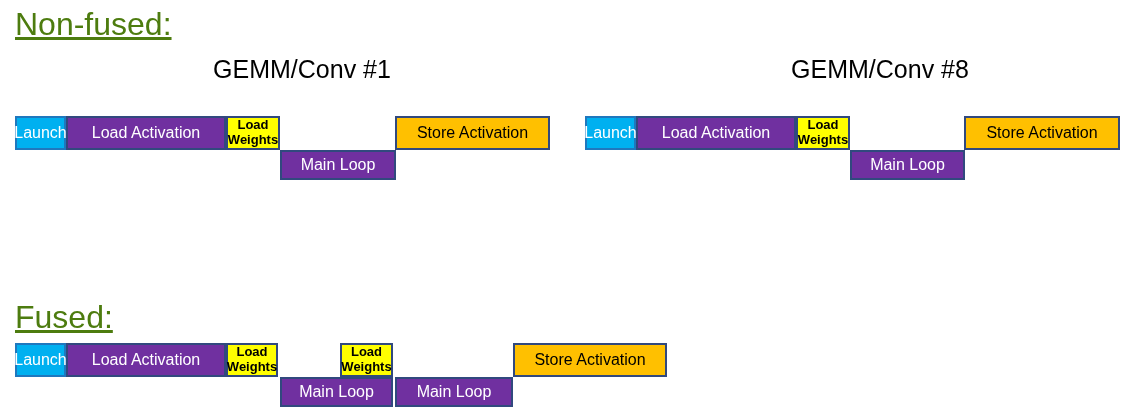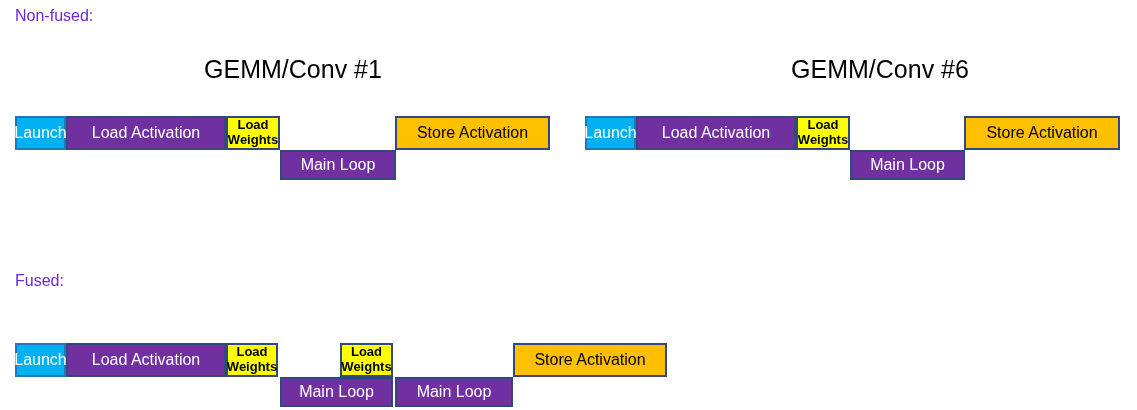--- a/index.html
+++ b/index.html
@@ -6,24 +6,25 @@
   .canvas {
     position: relative;
     width: 1137px;
     height: 410px;
     background: #ffffff;
     font-family: "Liberation Sans", sans-serif;
     overflow: hidden;
   }
   .section-title {
     position: absolute;
-    font-size: 16px;
-    color: #6d28d9;
+    font-size: 32px;
+    color: #4d7c0f;
     white-space: nowrap;
     line-height: 1.1;
+    text-decoration: underline;
   }
   .group-title {
     position: absolute;
     font-size: 25px;
     color: #000000;
     white-space: nowrap;
     transform: translateX(-50%);
     line-height: 1.1;
   }
   .bar {
@@ -33,33 +34,33 @@
     align-items: center;
     justify-content: center;
     text-align: center;
     font-size: 16px;
     line-height: 1.15;
     border-style: solid;
     border-width: 2px;
   }
   .bar.weights { font-size: 13px; padding: 0 1px; font-weight: bold; }
   #title-nonfused { left: 15px; top: 7px; }
-  #title-fused    { left: 15px; top: 272px; }
-  #title-g1 { left: 293px; top: 56px; text-align: right; }
+  #title-fused    { left: 15px; top: 300px; }
+  #title-g1 { left: 302px; top: 56px; text-align: right; }
   #title-g2 { left: 880px; top: 56px; }
 </style>
 </head>
 <body>
 
 <div class="canvas">
   <div id="title-nonfused" class="section-title">Non-fused:</div>
 
   <div id="title-g1" class="group-title">GEMM/Conv #1</div>
 
-  <div id="title-g2" class="group-title">GEMM/Conv #6</div>
+  <div id="title-g2" class="group-title">GEMM/Conv #8</div>
 
   <div id="title-fused" class="section-title">Fused:</div>
 
   <div id="bars-layer">
       <div class="bar launch" style="left: 15px; top: 116px; width: 51px; height: 34px; background: rgb(0, 176, 240); border-color: rgb(31, 120, 190); color: rgb(255, 255, 255);">Launch</div>
       <div class="bar load" style="left: 66px; top: 116px; width: 160px; height: 34px; background: rgb(112, 48, 160); border-color: rgb(49, 73, 126); color: rgb(255, 255, 255);">Load Activation</div>
       <div class="bar weights" style="left: 226px; top: 116px; width: 54px; height: 34px; background: rgb(255, 255, 0); border-color: rgb(49, 73, 126); color: rgb(0, 0, 0);">Load Weights</div>
       <div class="bar main" style="left: 280px; top: 150px; width: 116px; height: 30px; background: rgb(112, 48, 160); border-color: rgb(49, 73, 126); color: rgb(255, 255, 255);">Main Loop</div>
       <div class="bar store" style="left: 395px; top: 116px; width: 155px; height: 34px; background: rgb(255, 192, 0); border-color: rgb(49, 73, 126); color: rgb(0, 0, 0);">Store Activation</div>
       <div class="bar launch" style="left: 585px; top: 116px; width: 51px; height: 34px; background: rgb(0, 176, 240); border-color: rgb(31, 120, 190); color: rgb(255, 255, 255);">Launch</div>

